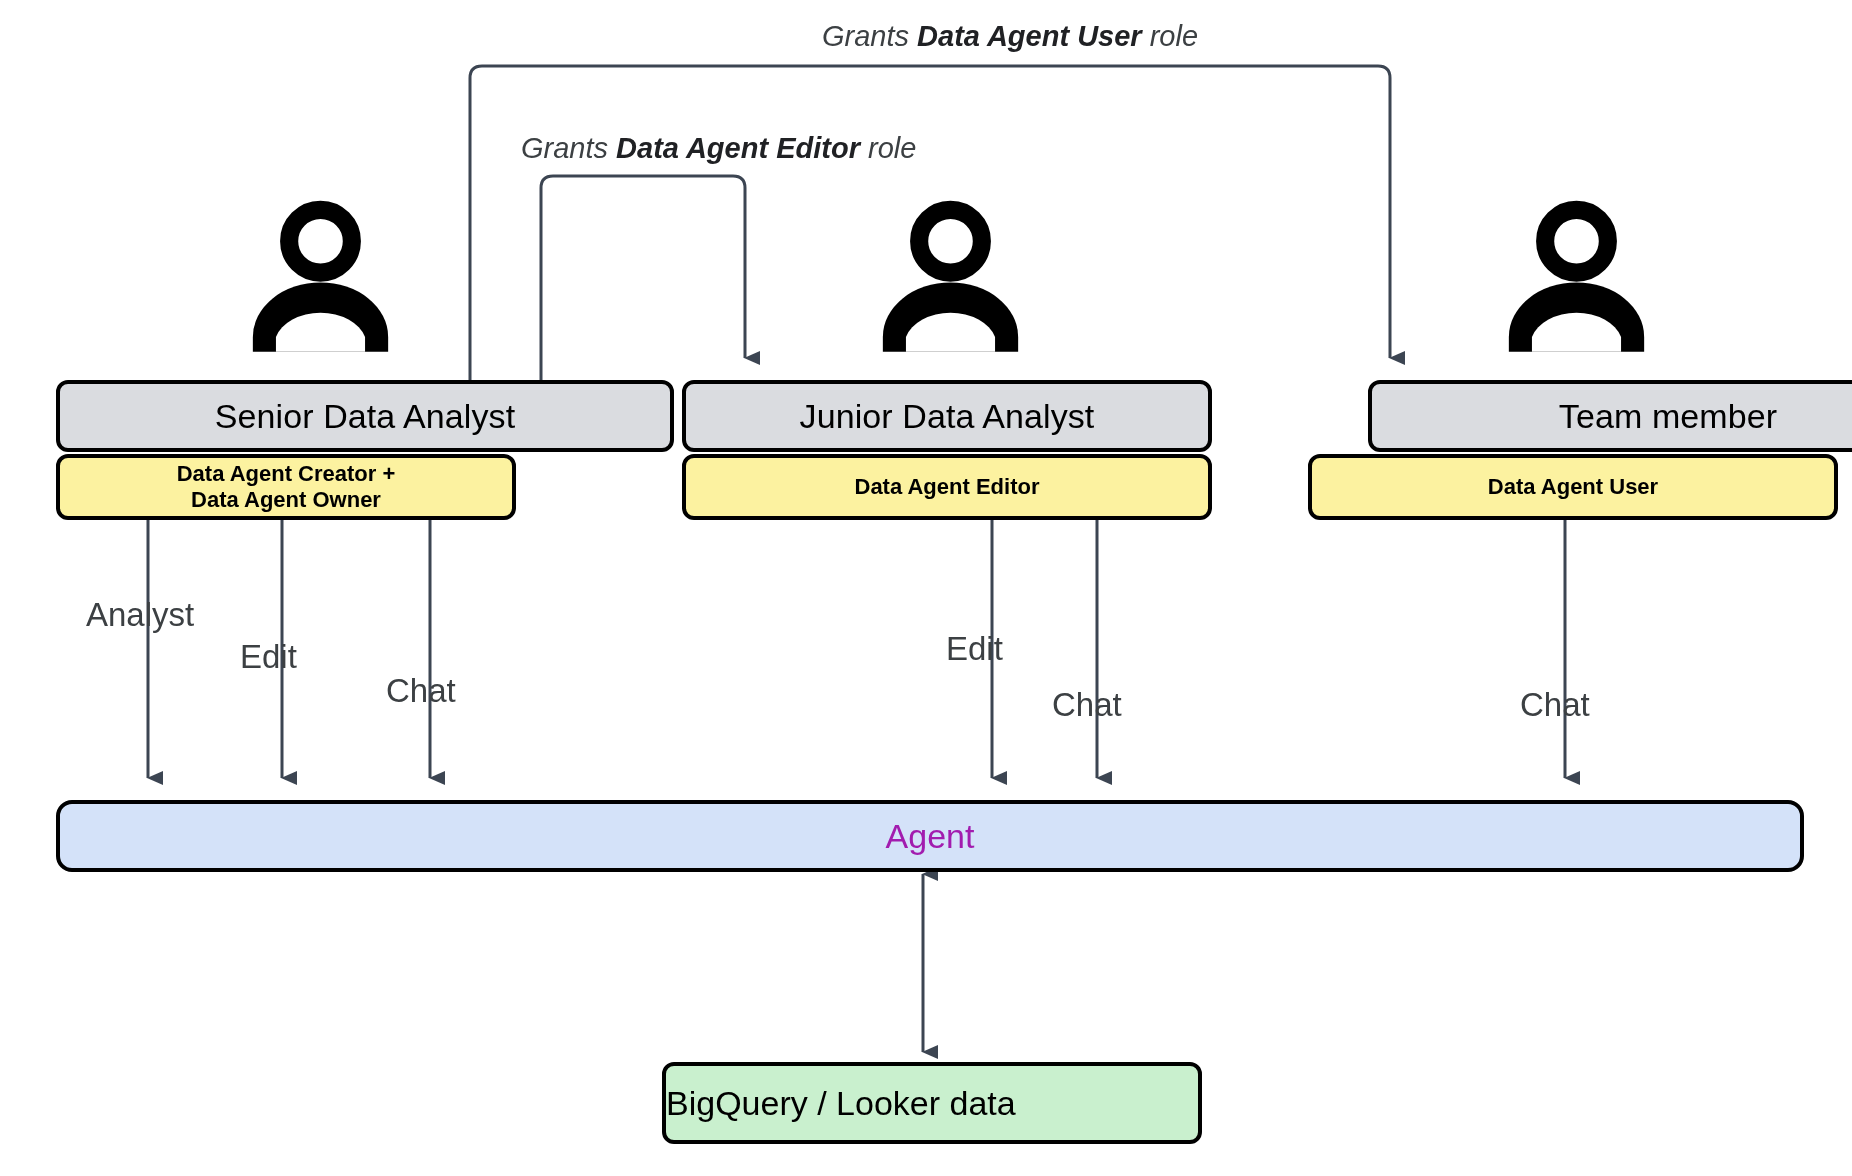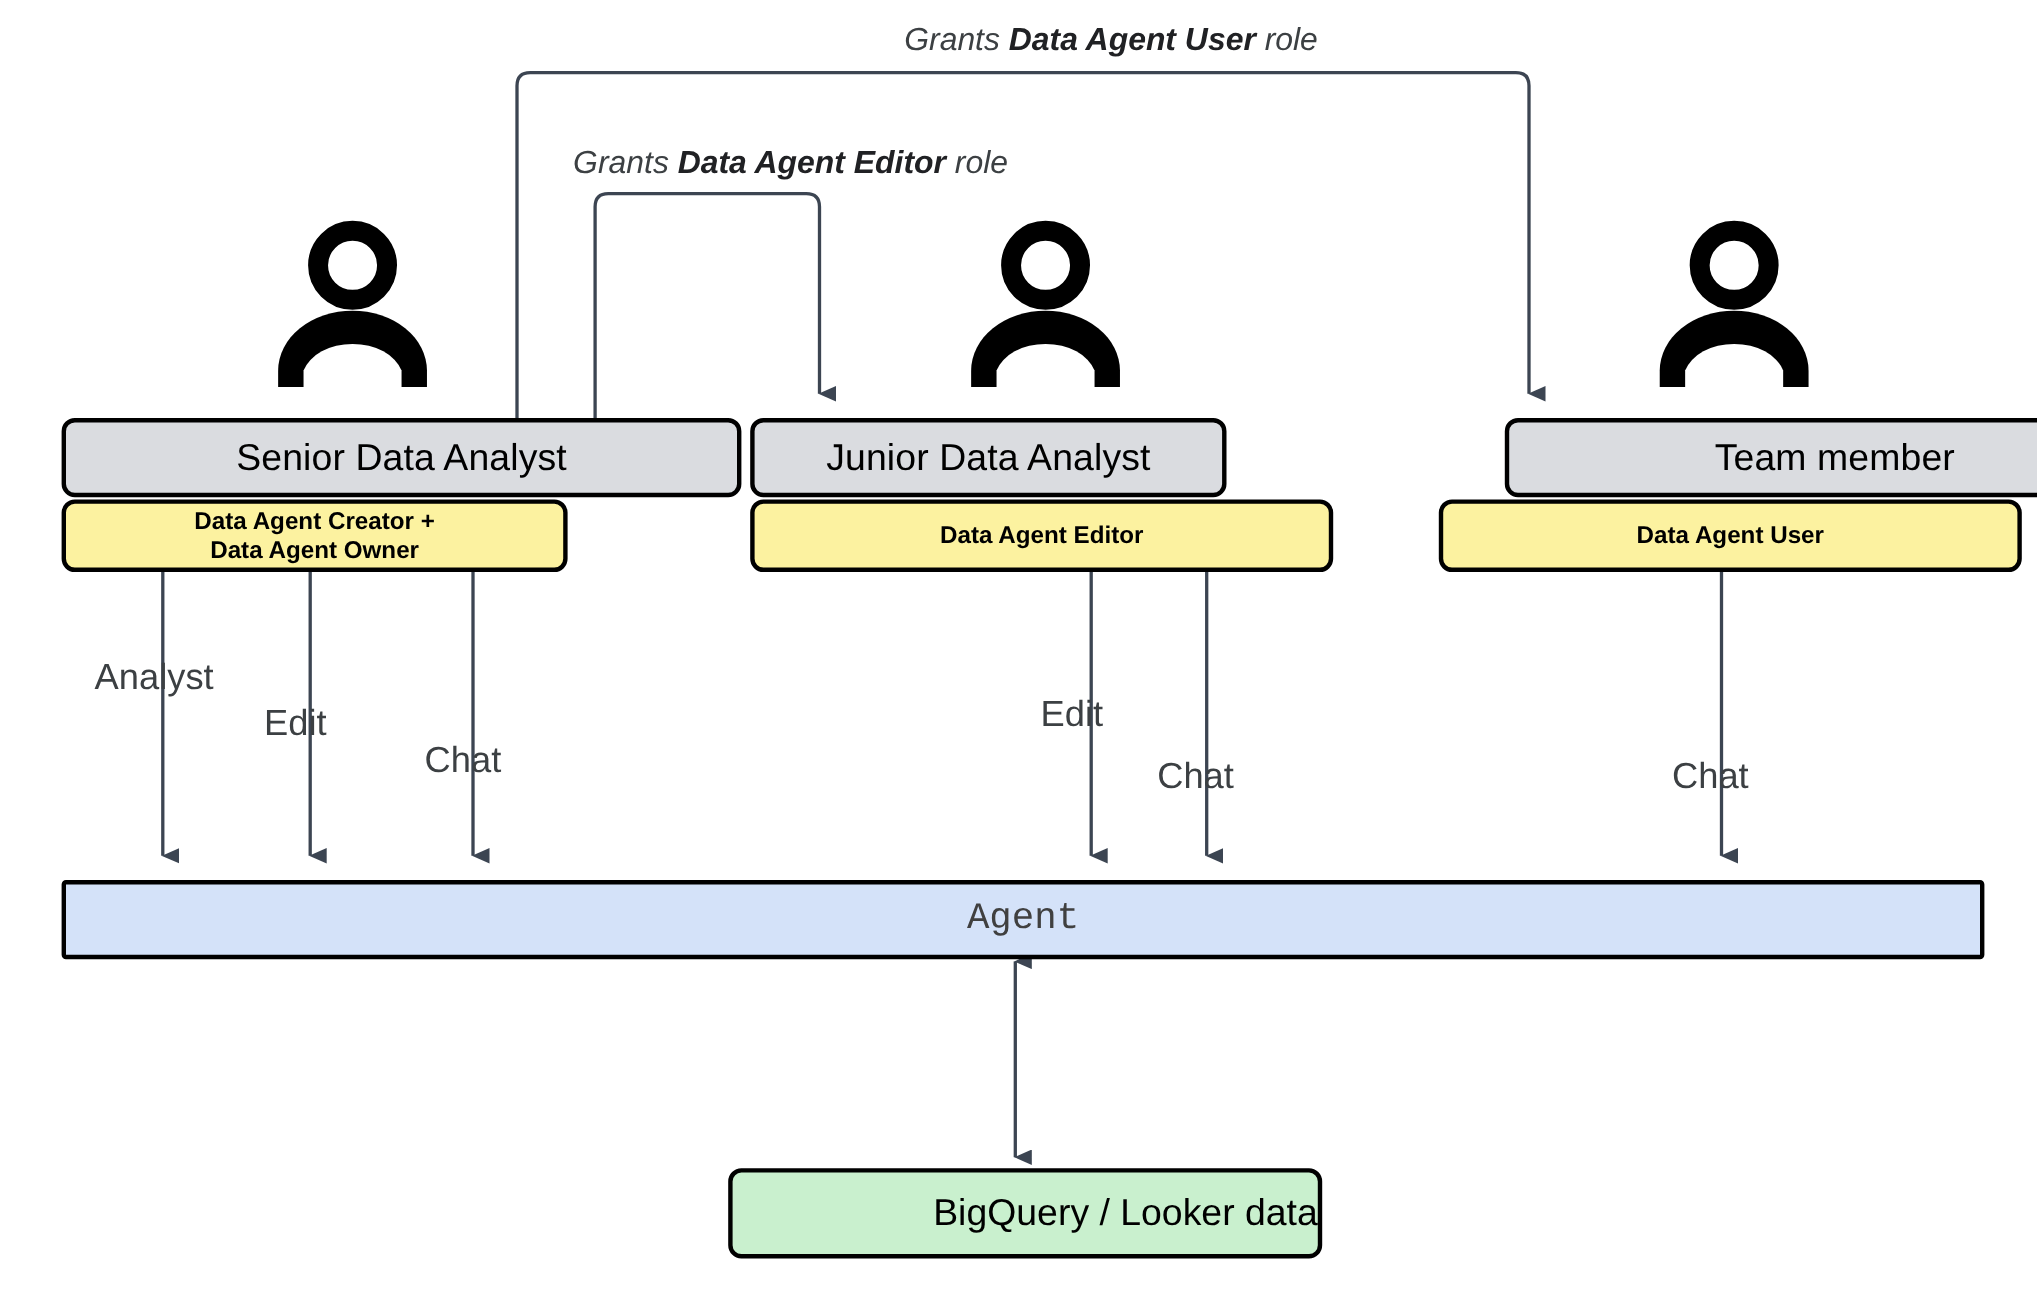--- a/index.html
+++ b/index.html
@@ -72,41 +72,40 @@
   
   .agent-bar {
     position: absolute;
     box-sizing: border-box;
     left: 48px;
     top: 786px;
     width: 1476px;
     height: 72px;
     background: #d4e2f9;
     border: 4px solid #000000;
-    border-radius: 4px;
+    border-radius: 16px;
     display: flex;
     align-items: center;
     justify-content: center;
     font-size: 34px;
-    color: #404040;
-    font-family: Liberation Mono, monospace;
+    color: #a21caf;
   }
   .data-bar {
     position: absolute;
     box-sizing: border-box;
     left: 656px;
     top: 1060px;
     width: 540px;
     height: 82px;
     background: #c9f0ce;
     border: 4px solid #000000;
     border-radius: 12px;
     display: flex;
     align-items: center;
-    justify-content: flex-end;
+    justify-content: flex-start;
     font-size: 34px;
     color: #000000;
   }
 
   
   .grant-label {
     position: absolute;
     font-size: 29px;
     font-style: italic;
     color: #3c4043;
@@ -180,21 +179,21 @@
     <span>Data Agent Owner</span>
   </div>
 
   <div class="person-icon" style="left:868px; top:195px;">
     <svg viewBox="0 0 100 100" width="165" height="165" xmlns="http://www.w3.org/2000/svg">
       <circle cx="50" cy="28" r="19" fill="none" stroke="#000000" stroke-width="11"></circle>
       <path d="M9,86 A41,33 0 0 1 91,86 L91,95 L9,95 Z" fill="#000000"></path>
       <path d="M23,86 A28,20 0 0 1 77,86 L77,95 L23,95 Z" fill="#ffffff"></path>
     </svg>
   </div>
-  <div class="title-card" style="left:682px; top:380px; width:433px;">
+  <div class="title-card" style="left:682px; top:380px; width:530px;">
     <span>Junior Data Analyst</span>
   </div>
   <div class="perm-card" style="left:682px; top:454px; width:530px;">
     <span>Data Agent Editor</span>
   </div>
 
   <div class="person-icon" style="left:1494px; top:195px;">
     <svg viewBox="0 0 100 100" width="165" height="165" xmlns="http://www.w3.org/2000/svg">
       <circle cx="50" cy="28" r="19" fill="none" stroke="#000000" stroke-width="11"></circle>
       <path d="M9,86 A41,33 0 0 1 91,86 L91,95 L9,95 Z" fill="#000000"></path>

